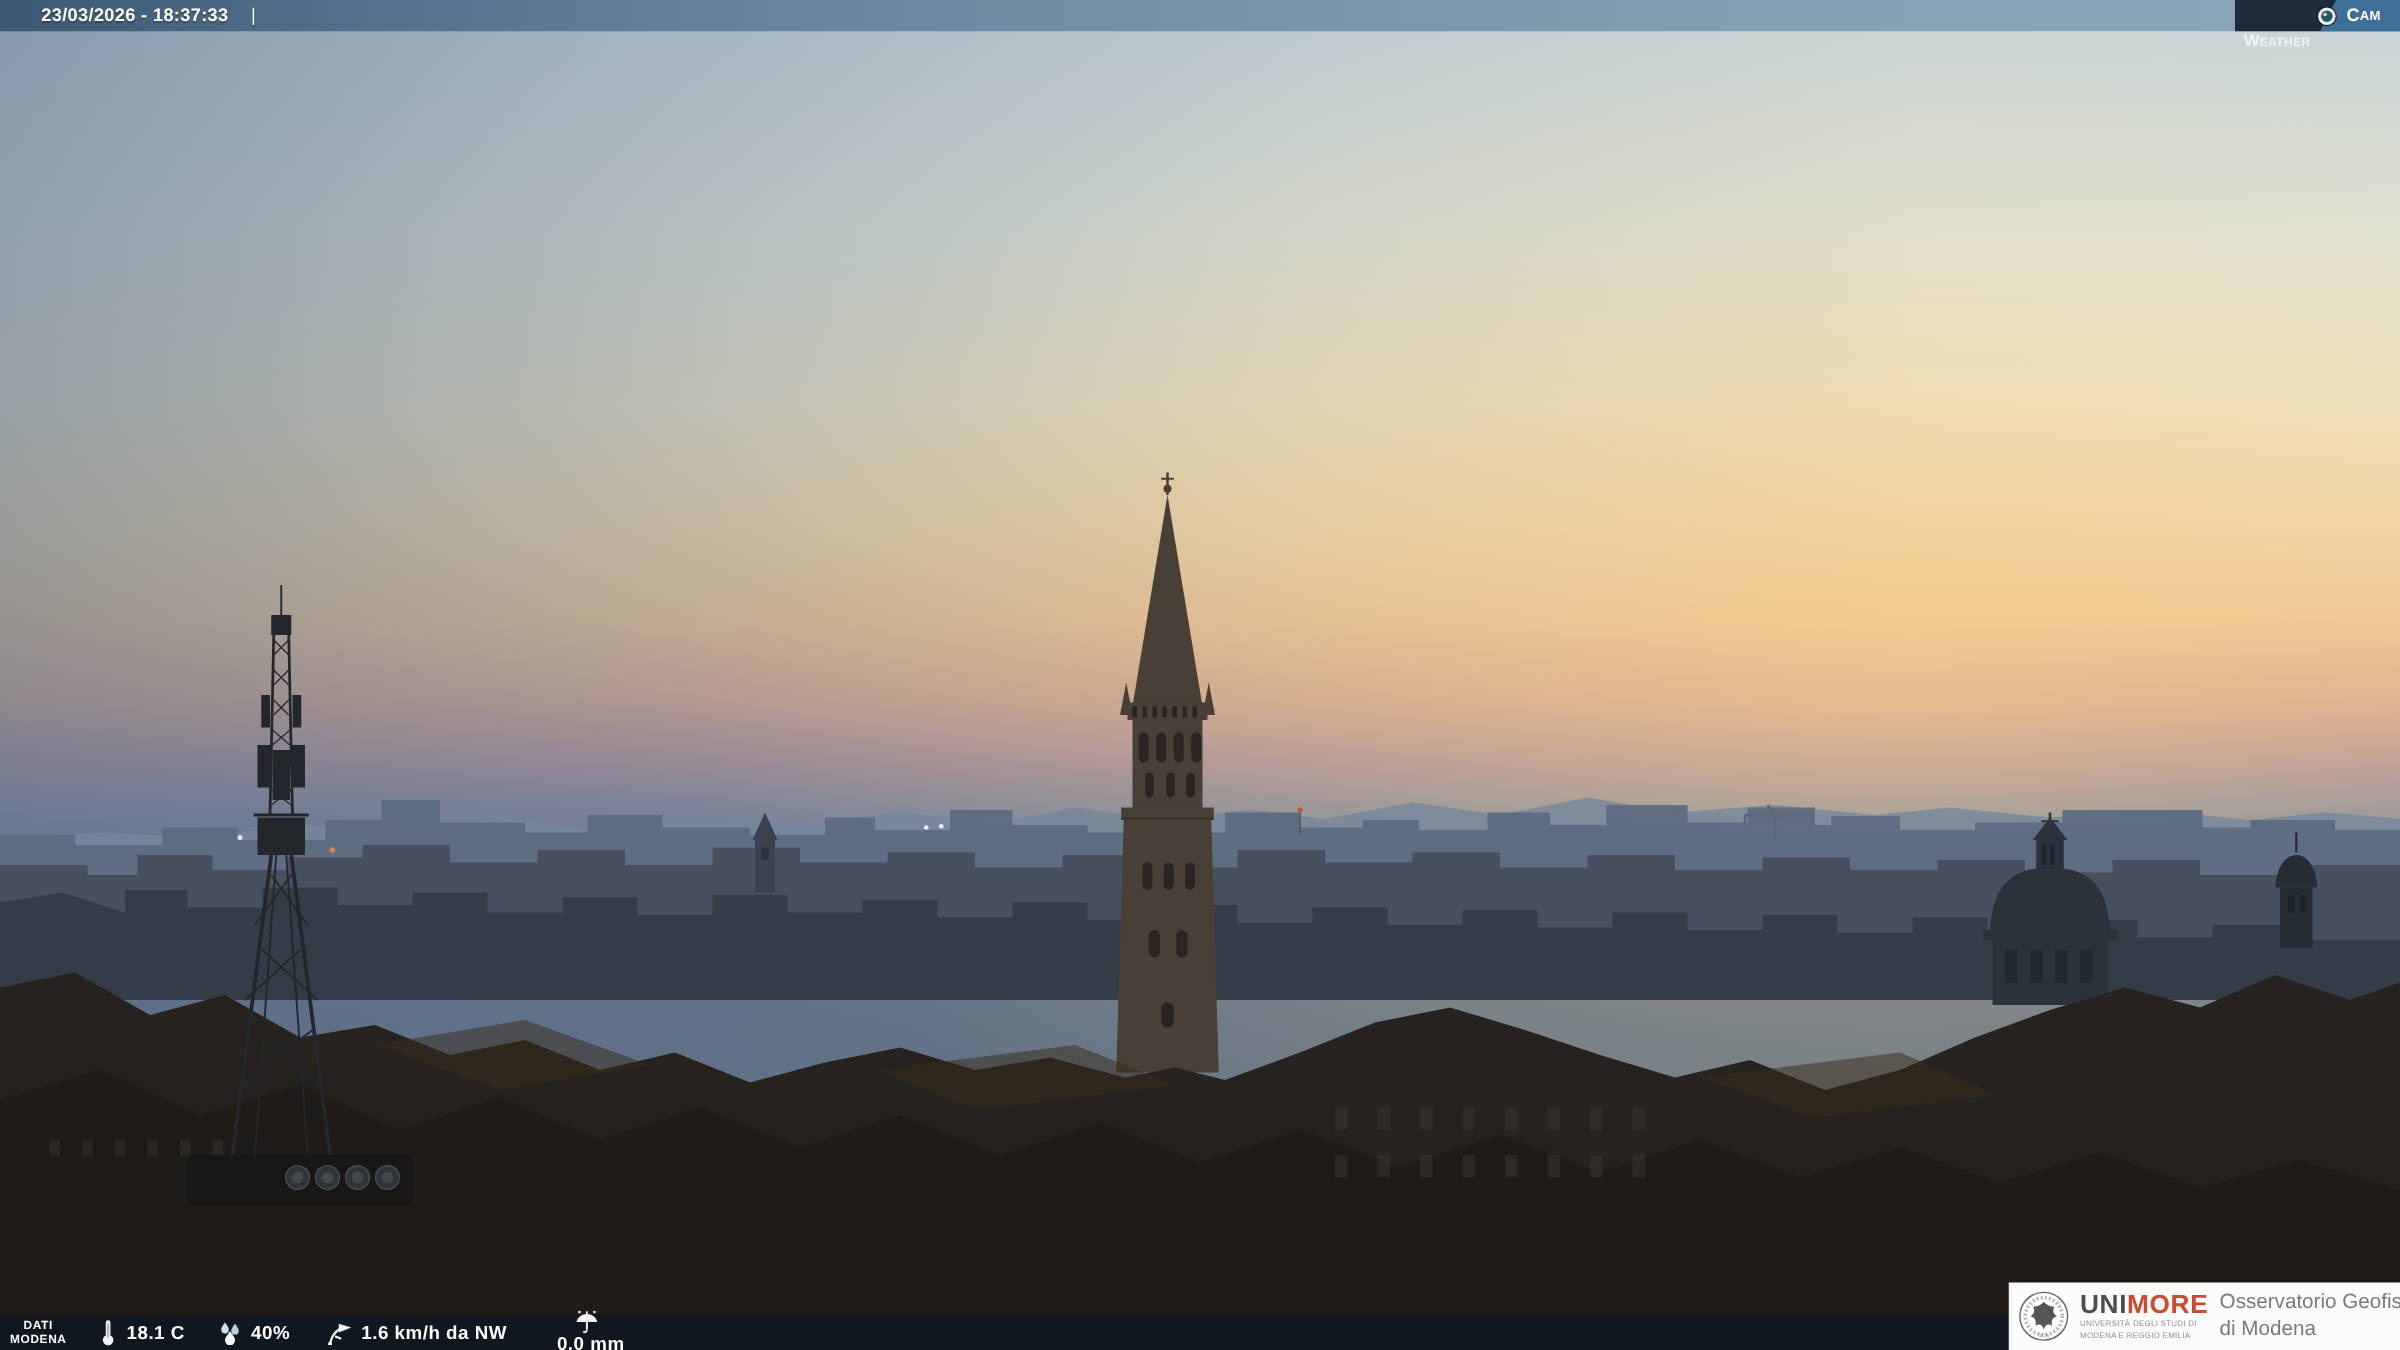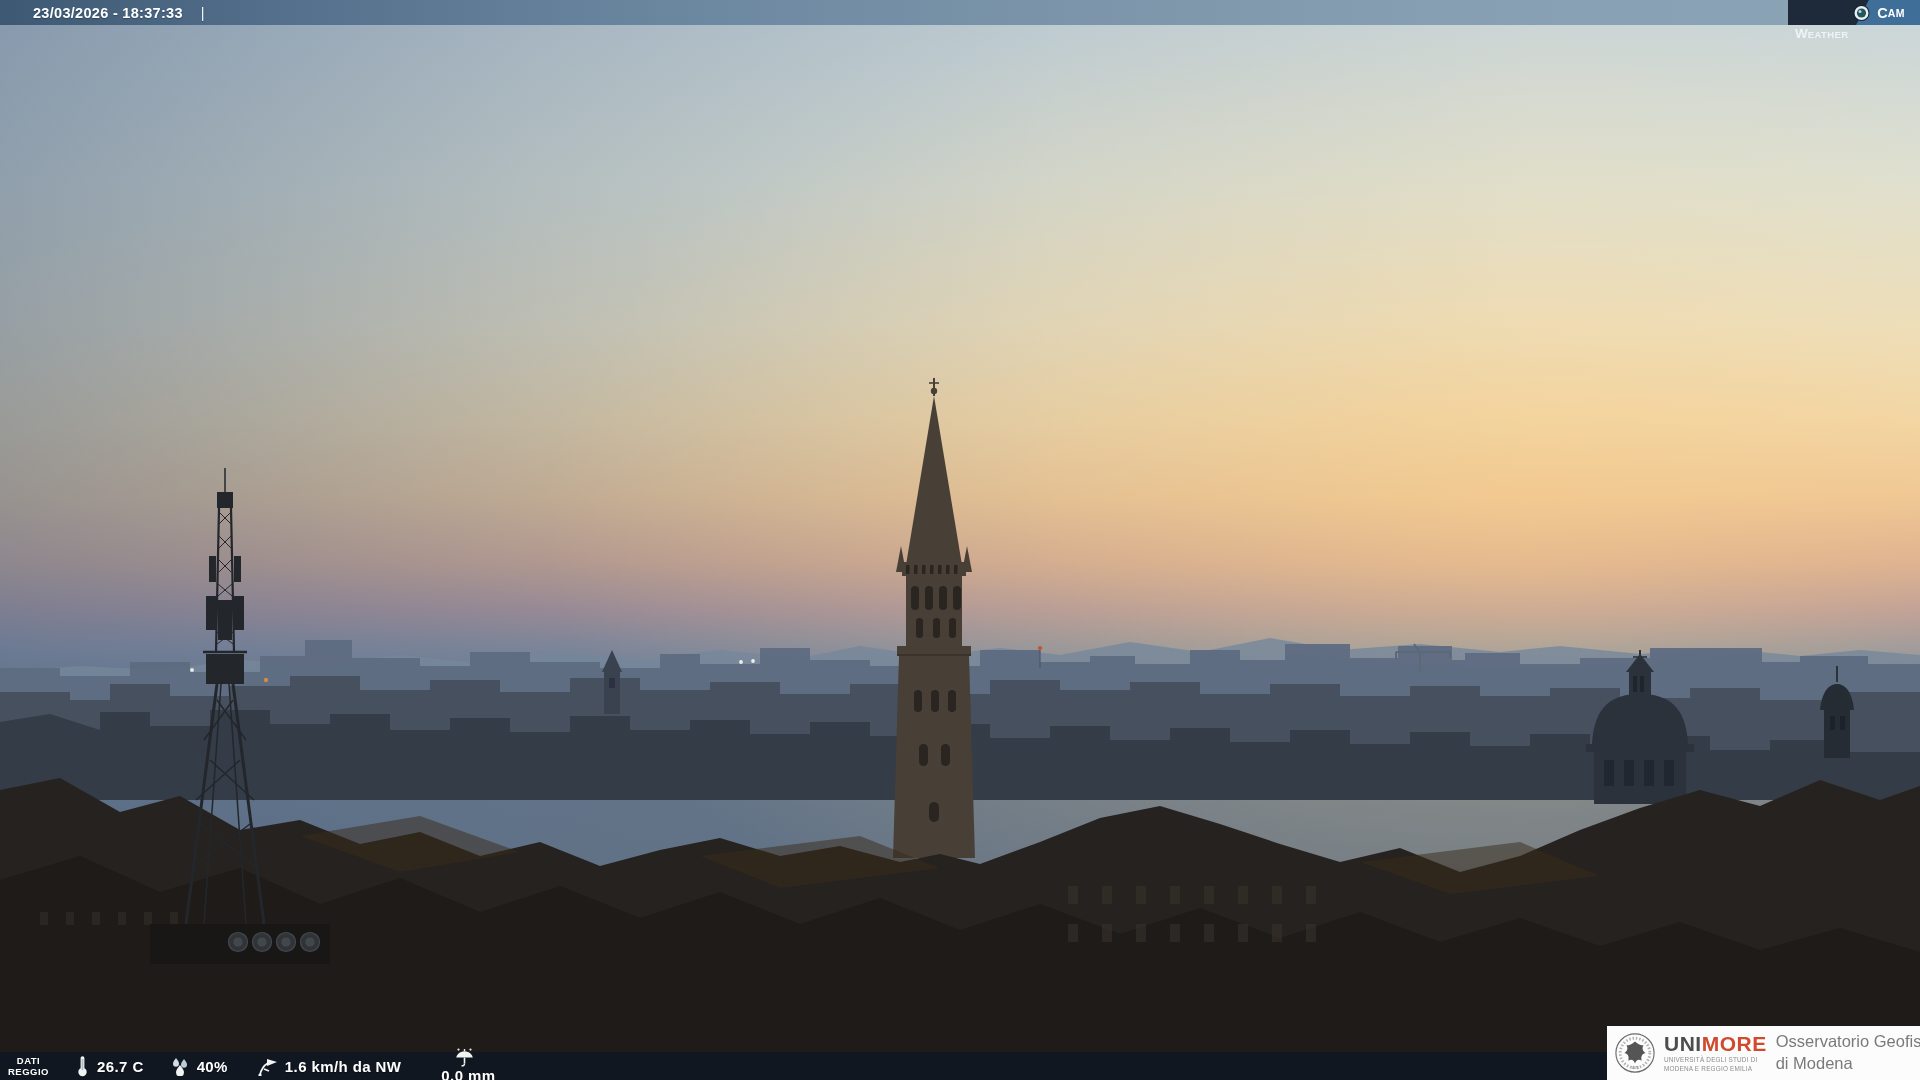--- a/index.html
+++ b/index.html
@@ -258,30 +258,30 @@
       <circle cx="8.5" cy="8.5" r="8" fill="#18222e"></circle>
       <circle cx="8.5" cy="8.5" r="7" fill="#e8eef2"></circle>
       <circle cx="8.5" cy="8.5" r="4.6" fill="#25555e"></circle>
       <circle cx="7" cy="7" r="1.5" fill="#cfe3e6" opacity="0.9"></circle>
     </svg>
   </div>
 
   <footer class="bottombar">
     <div class="meteo-label">
       <div>DATI</div>
-      <div>REGGIO</div>
+      <div>MODENA</div>
     </div>
 
     <div class="reading r-temp">
       <svg width="15" height="22" viewBox="0 0 15 22">
         <rect x="5.6" y="1.2" width="3.8" height="13" rx="1.9" fill="#ffffff" opacity="0.95"></rect>
         <circle cx="7.5" cy="17" r="4.2" fill="#ffffff" opacity="0.95"></circle>
         <rect x="6.6" y="4" width="1.8" height="11" fill="#aebdc9"></rect>
       </svg>
-      <span>26.7 C</span>
+      <span>18.1 C</span>
     </div>
 
     <div class="reading r-hum">
       <svg width="20" height="19" viewBox="0 0 20 19">
         <path fill="#dce8f2" opacity="0.95" d="M6,1 C7.8,3.4 9,5 9,6.6 A3,3.2 0 0 1 3,6.6 C3,5 4.2,3.4 6,1 Z"></path>
         <path fill="#c6d6e4" opacity="0.95" d="M14,2 C15.8,4.4 17,6 17,7.6 A3,3.2 0 0 1 11,7.6 C11,6 12.2,4.4 14,2 Z"></path>
         <path fill="#ffffff" opacity="0.95" d="M10,8 C12.4,11.2 14,13.2 14,15.2 A4,4.2 0 0 1 6,15.2 C6,13.2 7.6,11.2 10,8 Z"></path>
       </svg>
       <span>40%</span>
     </div>

